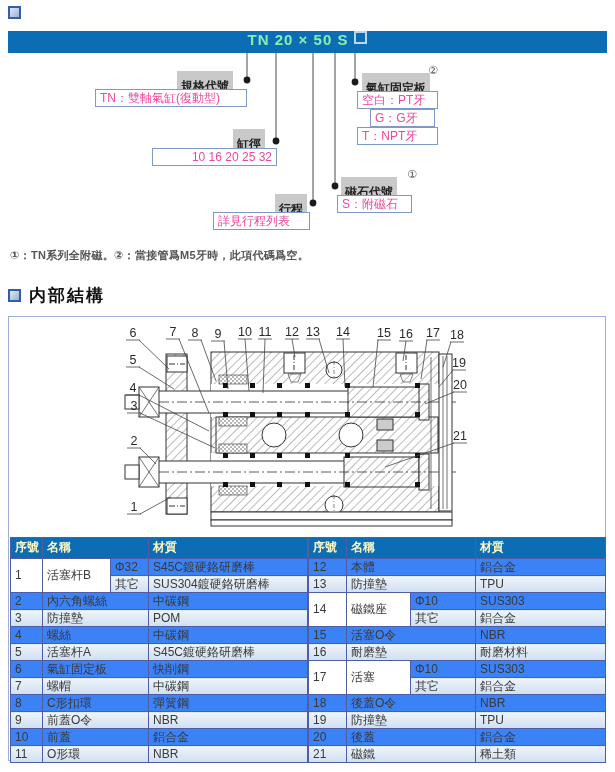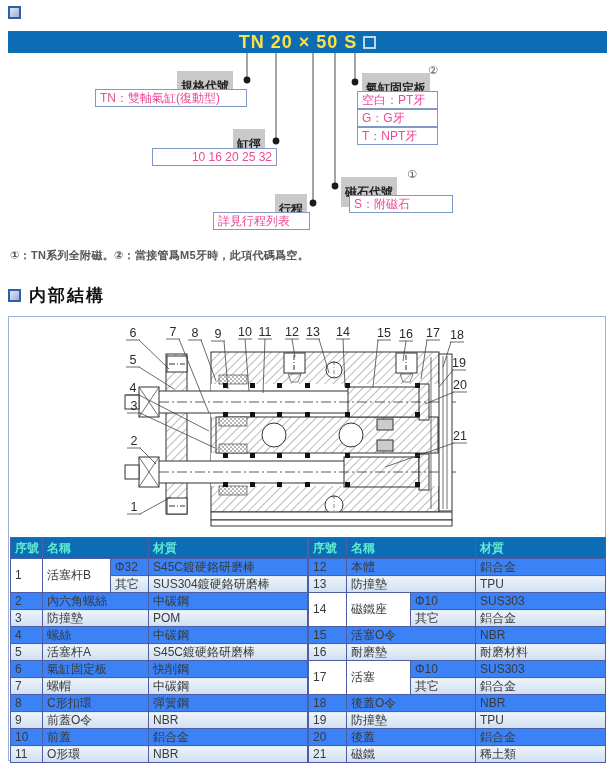--- a/index.html
+++ b/index.html
@@ -4,41 +4,41 @@
 <style>
   html,body{margin:0;padding:0;background:#fff;}
   body{width:615px;height:772px;position:relative;overflow:hidden;
        font-family:"Liberation Sans","DejaVu Sans",sans-serif;color:#222;}
   
   .sec-hd{position:absolute;left:8px;display:flex;align-items:center;gap:8px;}
   .sq{width:13px;height:13px;border:2px solid #2f5fa8;background:linear-gradient(135deg,#dfe6f2,#9fb1cf);box-sizing:border-box;}
   .sec-hd h2{margin:0;font-size:17px;font-weight:bold;color:#111;letter-spacing:2px;}
   
   .banner{position:absolute;left:8px;top:31px;width:599px;height:22px;background:#0c6cb4;
-          display:flex;align-items:center;justify-content:center;gap:6px;
-          color:#fde047;font-size:18px;font-weight:bold;letter-spacing:1px;}
+          display:flex;align-items:flex-start;justify-content:center;gap:6px;
+          color:#86efac;font-size:15px;font-weight:bold;letter-spacing:1px;}
   .code-sq{display:inline-block;width:13px;height:13px;border:2px solid #bcd6ea;box-sizing:border-box;}
   
   svg.wires{position:absolute;left:0;top:0;width:615px;height:250px;pointer-events:none;}
   
   .lbl{position:absolute;background:#c9c9c9;color:#222;font-size:12px;font-weight:bold;
        padding:8px 4px;line-height:14px;white-space:nowrap;}
   .vbox{position:absolute;border:1px solid #7e9ac4;color:#ec4899;font-size:12px;
         line-height:16px;padding:0 4px;white-space:nowrap;background:#fff;box-sizing:border-box;}
   .supmark{position:absolute;font-size:11px;color:#555;}
   .footnote{position:absolute;left:10px;top:248px;font-size:11px;color:#555;letter-spacing:.3px;font-weight:bold;}
   
   .container{position:absolute;left:8px;top:316px;width:598px;height:445px;border:1px solid #9db1d8;box-sizing:border-box;background:#fff;}
   svg.diagram{position:absolute;left:0;top:0;}
   
   .tables{position:absolute;left:1px;top:220px;width:595px;display:flex;}
   table.parts{border-collapse:collapse;table-layout:fixed;font-size:12px;color:#3a3a3a;}
   table.parts th,table.parts td{border:1px solid #4f5ca6;padding:0 0 0 4px;height:16px;
         line-height:15px;overflow:hidden;white-space:nowrap;font-weight:normal;text-align:left;}
-  table.parts th{background:#0c6cb4;color:#5eead4;font-weight:bold;height:20px;}
+  table.parts th{background:#0c6cb4;color:#fef9c3;font-weight:bold;height:20px;font-family:Liberation Mono, monospace;}
   tr.shade td{background:linear-gradient(#eef4fa,#cfdff0);}
   tr.plain td{background:#3b82f6;}
   table.parts td.span{background:#fff;}
 </style>
 </head>
 <body>
 
 <div class="sec-hd" style="top:6px;">
   <span class="sq"></span>
 </div>
@@ -69,26 +69,26 @@
 <div class="vbox" style="left:95px;top:89px;width:152px;">TN：雙軸氣缸(復動型)</div>
 
 <div class="lbl" style="left:233px;top:129px;">缸徑</div>
 <div class="vbox" style="left:152px;top:148px;width:125px;text-align:right;">10 16 20 25 32</div>
 
 <div class="lbl" style="left:275px;top:194px;">行程</div>
 <div class="vbox" style="left:213px;top:212px;width:97px;">詳見行程列表</div>
 
 <div class="lbl" style="left:341px;top:177px;">磁石代號</div>
 <span class="supmark" style="left:407px;top:168px;">①</span>
-<div class="vbox" style="left:337px;top:195px;width:104px;margin-left:12px;">S：附磁石</div>
+<div class="vbox" style="left:337px;top:195px;width:75px;">S：附磁石</div>
 
 <div class="lbl" style="left:362px;top:73px;">氣缸固定板</div>
 <span class="supmark" style="left:428px;top:64px;">②</span>
 <div class="vbox" style="left:357px;top:91px;width:81px;">空白：PT牙</div>
-<div class="vbox" style="left:357px;top:109px;width:81px;">G：G牙</div>
+<div class="vbox" style="left:370px;top:109px;width:65px;">G：G牙</div>
 <div class="vbox" style="left:357px;top:127px;width:81px;">T：NPT牙</div>
 
 <div class="footnote">①：TN系列全附磁。②：當接管爲M5牙時，此項代碼爲空。</div>
 
 <div class="sec-hd" style="top:284px;">
   <span class="sq"></span>
   <h2>内部結構</h2>
 </div>
 
 <div class="container">

